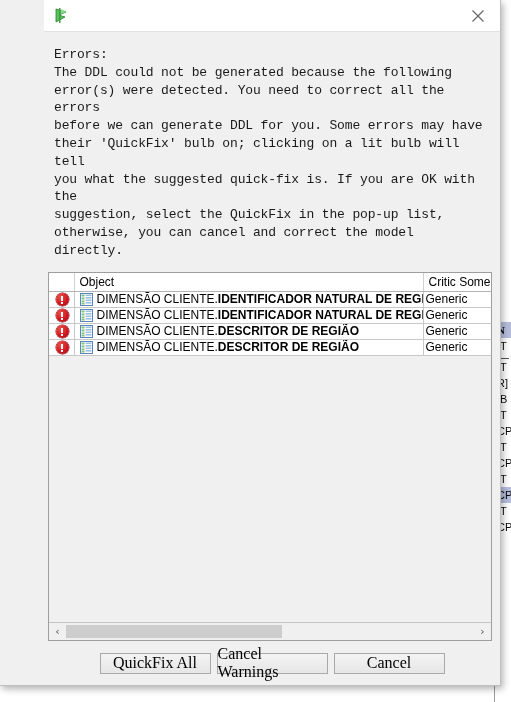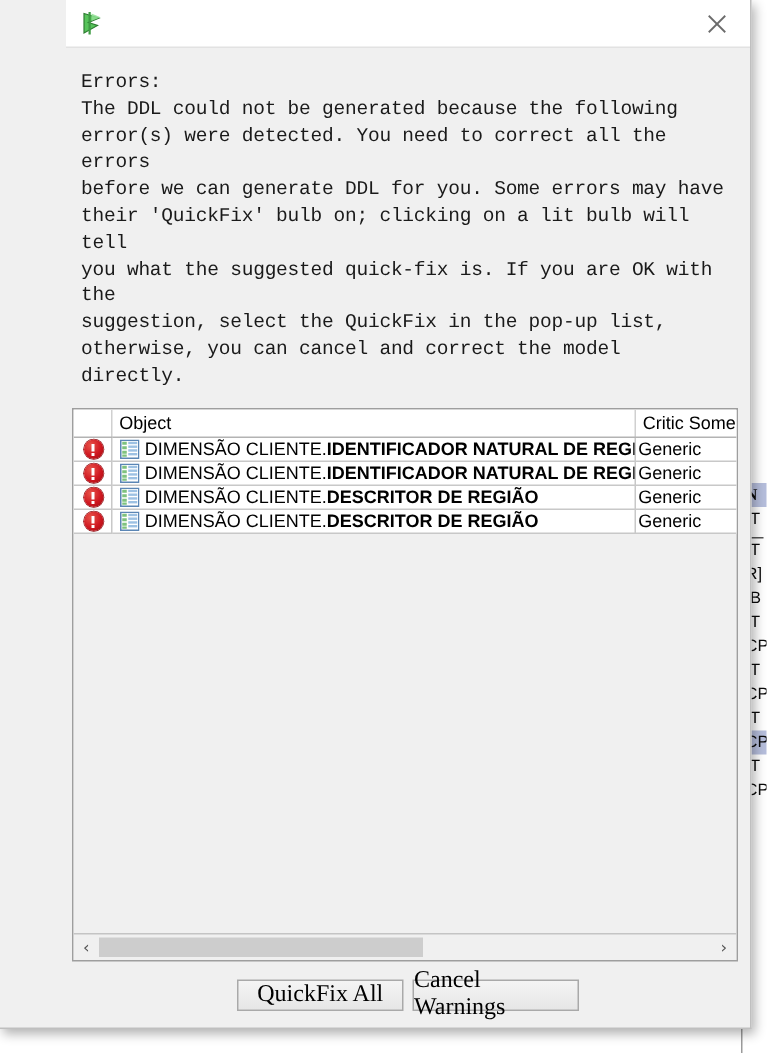--- a/index.html
+++ b/index.html
@@ -439,15 +439,16 @@
       <div id="sb-track">
         <div id="sb-thumb" style="width: 53%; left: 0%;"></div>
       </div>
       <div class="sb-arrow">›</div>
     </div>
   </div>
 
   <div id="buttonbar">
       <div class="dlg-button">QuickFix All</div>
       <div class="dlg-button">Cancel Warnings</div>
+      <div class="dlg-button">Cancel</div>
     </div>
 
 </div>
 
 </body></html>

